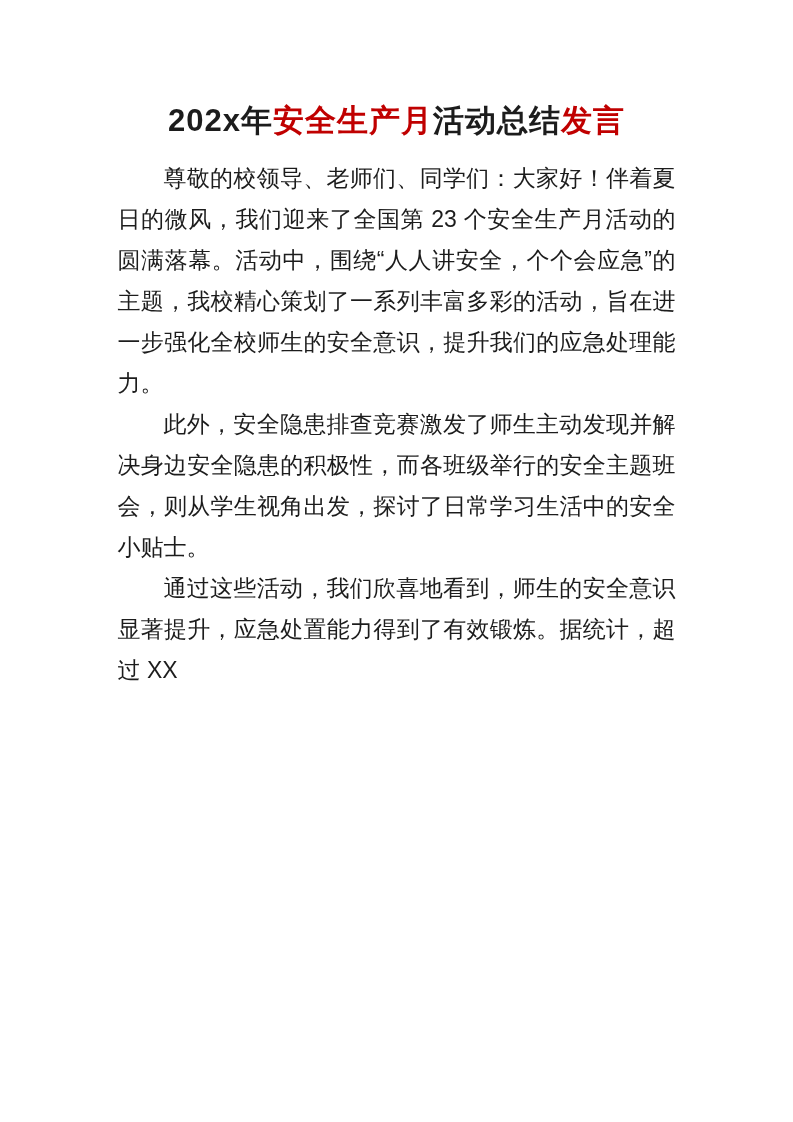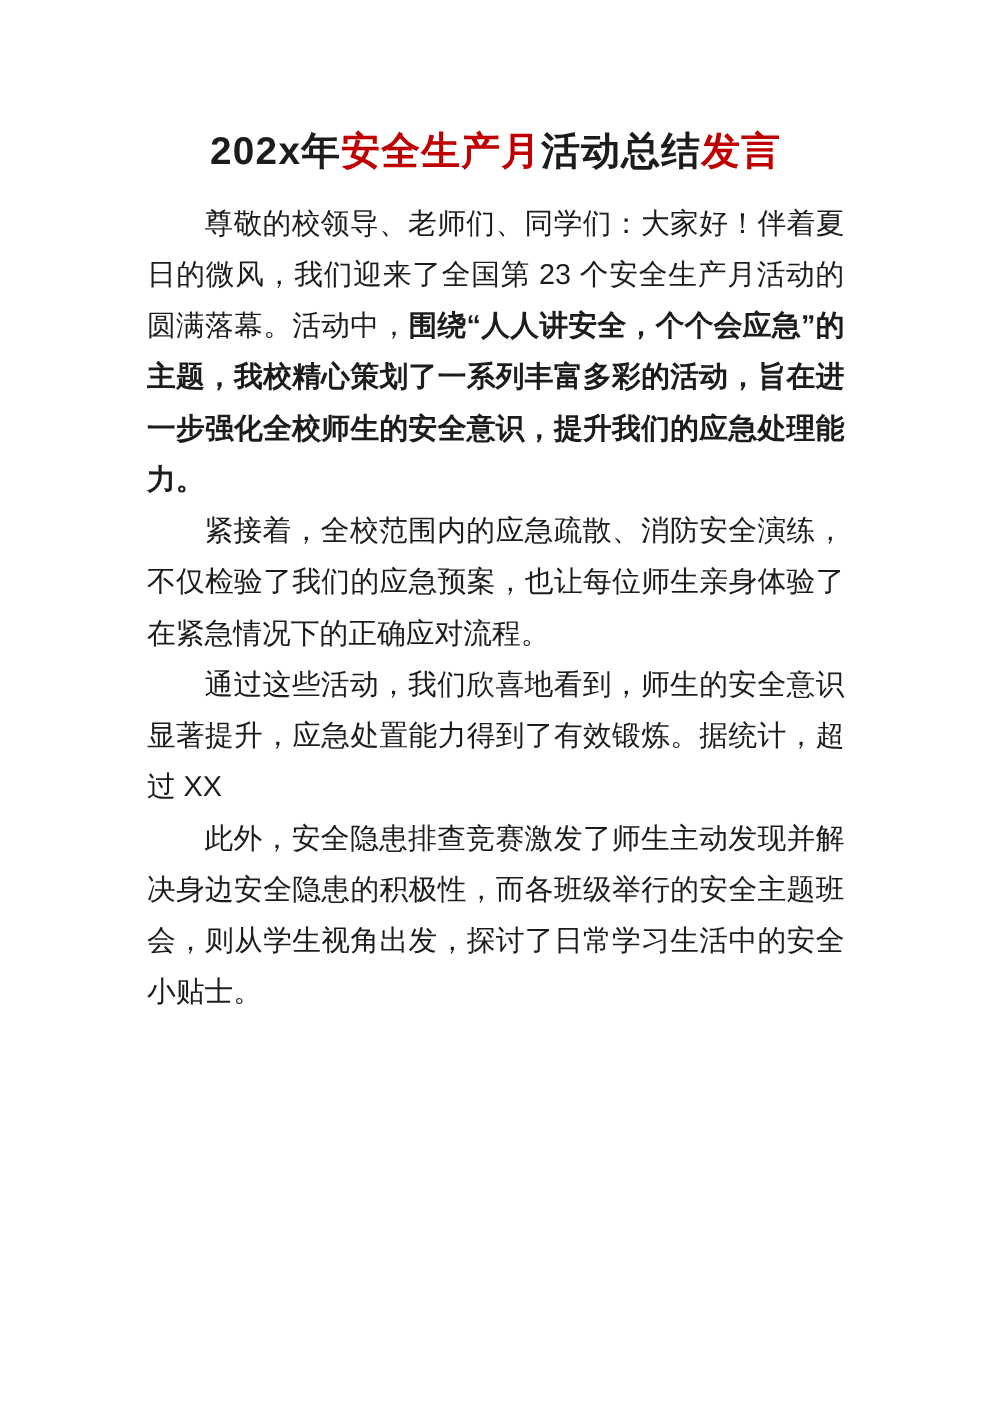--- a/index.html
+++ b/index.html
@@ -37,27 +37,26 @@
     line-height: 41px;
     text-align: justify;
     text-justify: inter-character;
   }
   .doc-body p {
     margin: 0;
     padding: 0;
     text-indent: 2em;
   }
   .doc-body .run-bold {
-    font-weight: bold;
+    font-weight: normal;
   }
 </style>
 </head>
 <body>
 
 <div class="doc-page">
   <h1 class="doc-title" id="doc-title"><span class="seg-black">202x年</span><span class="seg-red">安全生产月</span><span class="seg-black">活动总结</span><span class="seg-red">发言</span></h1>
   <div class="doc-body" id="doc-body">
       <p><span class="run-normal">尊敬的校领导、老师们、同学们：大家好！伴着夏日的微风，我们迎来了全国第 23 个安全生产月活动的圆满落幕。活动中，</span><span class="run-bold">围绕“人人讲安全，个个会应急”的主题，我校精心策划了一系列丰富多彩的活动，旨在进一步强化全校师生的安全意识，提升我们的应急处理能力。</span></p>
-      <p><span class="run-normal">紧接着，全校范围内的应急疏散、消防安全演练，不仅检验了我们的应急预案，也让每位师生亲身体验了在紧急情况下的正确应对流程。</span></p>
+      <p><span class="run-normal">此外，安全隐患排查竞赛激发了师生主动发现并解决身边安全隐患的积极性，而各班级举行的安全主题班会，则从学生视角出发，探讨了日常学习生活中的安全小贴士。</span></p>
       <p><span class="run-normal">通过这些活动，我们欣喜地看到，师生的安全意识显著提升，应急处置能力得到了有效锻炼。据统计，超过 XX</span></p>
-      <p><span class="run-normal">此外，安全隐患排查竞赛激发了师生主动发现并解决身边安全隐患的积极性，而各班级举行的安全主题班会，则从学生视角出发，探讨了日常学习生活中的安全小贴士。</span></p>
     </div>
 </div>
 
 </body></html>

